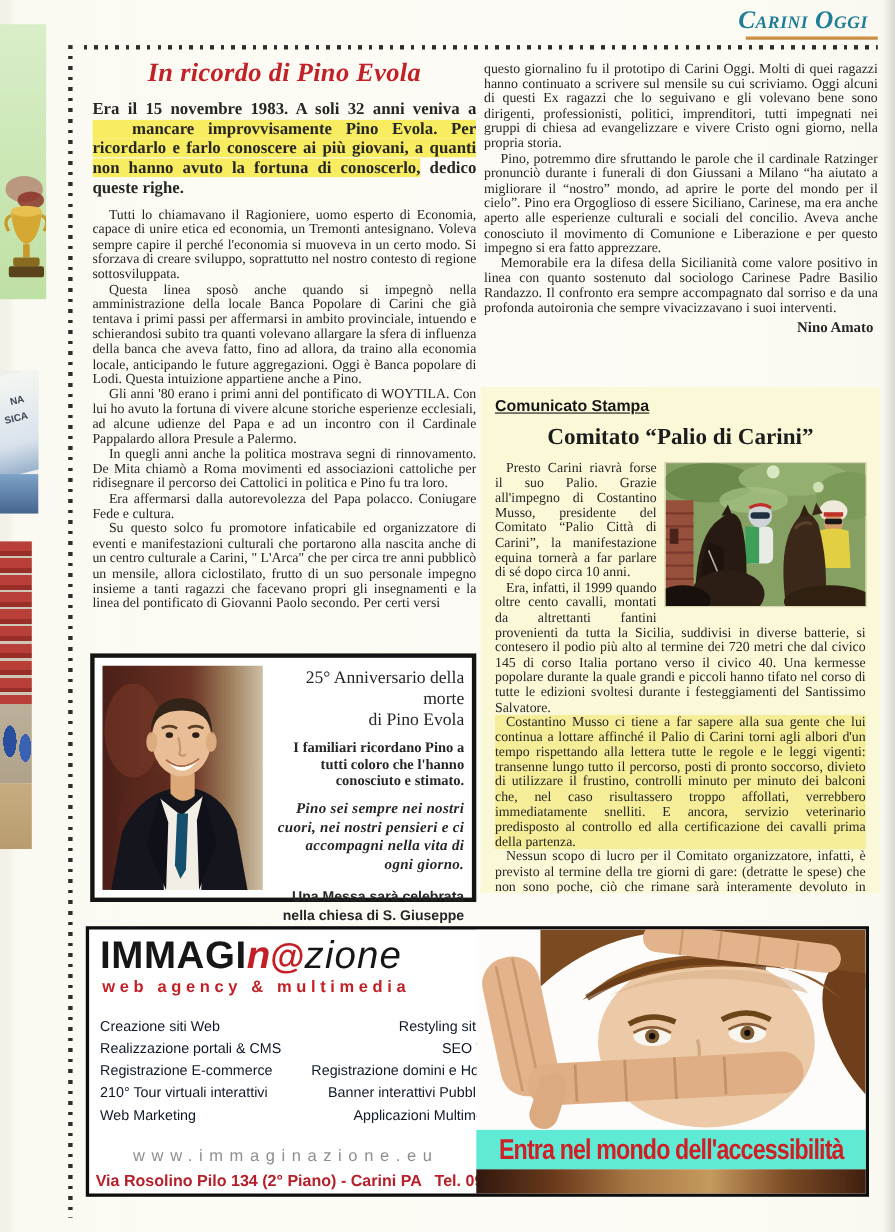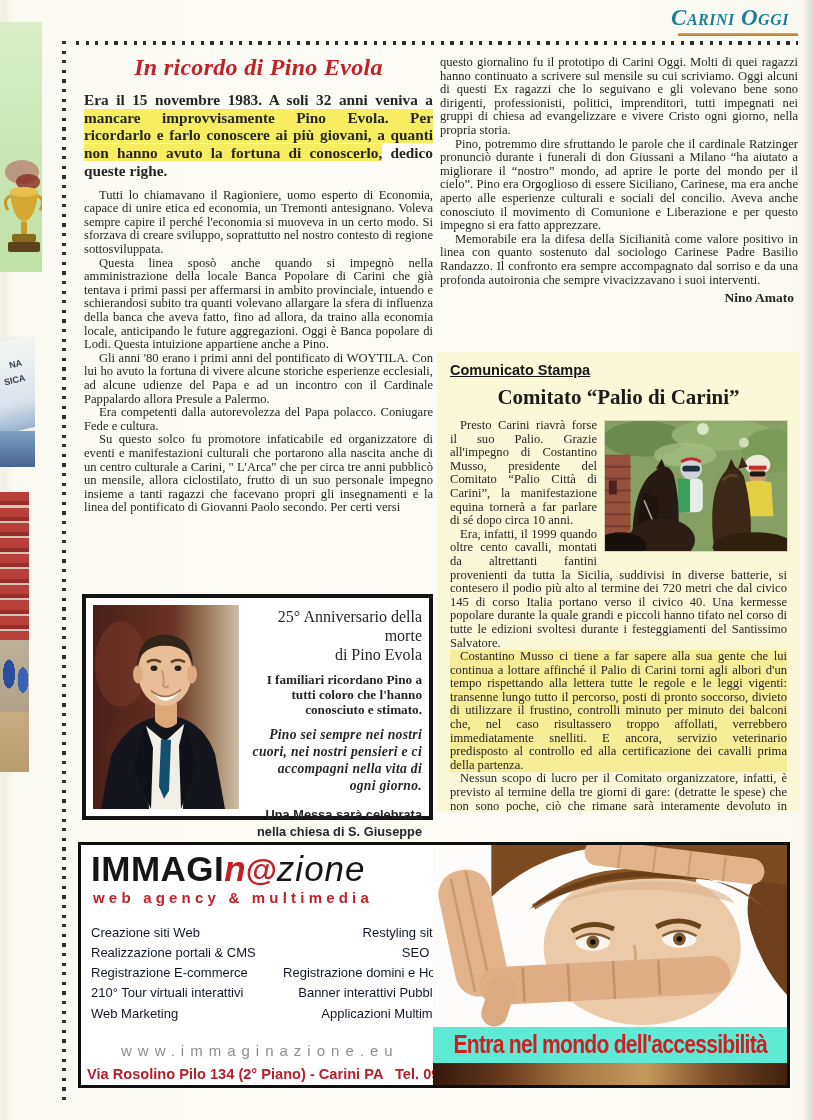--- a/index.html
+++ b/index.html
@@ -43,21 +43,21 @@
                  linear-gradient(#bcb09a,#b0a28a); }
   .s3floor { height:60px; background:linear-gradient(180deg,#c6ad80,#b89c6e); }
 
   
   .col-left  { position:absolute; left:84px; top:54px; width:349px; height:538px; overflow:hidden; }
   .col-right { position:absolute; left:440px; top:56px; width:358px; height:294px; overflow:hidden; }
 
   .article-title { margin:0 0 10px; font-size:24px; font-style:italic; font-weight:bold;
                    color:#c22127; letter-spacing:0.3px;text-align:center; }
   .intro { font-size:15.3px; font-weight:bold; line-height:1.16; text-align:justify; margin:0 0 9px; }
-  .hl-y { background:#f8ec60; }
+  .hl-y { background:#f8ec60;padding-left:36px; }
   .body-text p { margin:0; font-size:12.6px; line-height:1.08; text-align:justify; text-indent:15px; }
   .no-indent { text-indent:0 !important; }
   .sig { font-weight:bold; text-align:right; font-size:13.5px; margin-top:3px; padding-right:4px; }
 
   
   .memorial { position:absolute; left:82px; top:594px; width:351px; height:226px;
               border:4px solid #141414; background:#fff; box-sizing:border-box;
               display:flex; padding:7px; gap:9px; }
   .memorial-photo { flex:0 0 146px; width:146px; }
   .memorial-photo svg { width:100%; height:100%; display:block; }
@@ -140,21 +140,22 @@
   <div class="dot-h"></div>
   <div class="dot-v"></div>
 
   <div class="col-left">
     <h1 class="article-title">In ricordo di Pino Evola</h1>
     <p class="intro"><span>Era il 15 novembre 1983. A soli 32 anni veniva a </span><span class="hl-y">mancare improvvisamente Pino Evola. Per ricordarlo e farlo conoscere ai più giovani, a quanti non hanno avuto la fortuna di conoscerlo,</span><span> dedico queste righe.</span></p>
     <div class="body-text">
       <p>Tutti lo chiamavano il Ragioniere, uomo esperto di Economia, capace di unire etica ed economia, un Tremonti antesignano. Voleva sempre capire il perché l'economia si muoveva in un certo modo. Si sforzava di creare sviluppo, soprattutto nel nostro contesto di regione sottosviluppata.</p>
       <p>Questa linea sposò anche quando si impegnò nella amministrazione della locale Banca Popolare di Carini che già tentava i primi passi per affermarsi in ambito provinciale, intuendo e schierandosi subito tra quanti volevano allargare la sfera di influenza della banca che aveva fatto, fino ad allora, da traino alla economia locale, anticipando le future aggregazioni. Oggi è Banca popolare di Lodi. Questa intuizione appartiene anche a Pino.</p>
       <p>Gli anni '80 erano i primi anni del pontificato di WOYTILA. Con lui ho avuto la fortuna di vivere alcune storiche esperienze ecclesiali, ad alcune udienze del Papa e ad un incontro con il Cardinale Pappalardo allora Presule a Palermo.</p>
-      <p>Era competenti dalla autorevolezza del Papa polacco. Coniugare Fede e cultura.</p>
+      <p>In quegli anni anche la politica mostrava segni di rinnovamento. De Mita chiamò a Roma movimenti ed associazioni cattoliche per ridisegnare il percorso dei Cattolici in politica e Pino fu tra loro.</p>
+      <p>Era affermarsi dalla autorevolezza del Papa polacco. Coniugare Fede e cultura.</p>
       <p>Su questo solco fu promotore infaticabile ed organizzatore di eventi e manifestazioni culturali che portarono alla nascita anche di un centro culturale a Carini, " L'Arca" che per circa tre anni pubblicò un mensile, allora ciclostilato, frutto di un suo personale impegno insieme a tanti ragazzi che facevano propri gli insegnamenti e la linea del pontificato di Giovanni Paolo secondo. Per certi versi</p>
     </div>
   </div>
 
   <div class="col-right">
     <div class="body-text">
       <p class="no-indent">questo giornalino fu il prototipo di Carini Oggi. Molti di quei ragazzi hanno continuato a scrivere sul mensile su cui scriviamo. Oggi alcuni di questi Ex ragazzi che lo seguivano e gli volevano bene sono dirigenti, professionisti, politici, imprenditori, tutti impegnati nei gruppi di chiesa ad evangelizzare e vivere Cristo ogni giorno, nella propria storia.</p>
       <p>Pino, potremmo dire sfruttando le parole che il cardinale Ratzinger pronunciò durante i funerali di don Giussani a Milano “ha aiutato a migliorare il “nostro” mondo, ad aprire le porte del mondo per il cielo”. Pino era Orgoglioso di essere Siciliano, Carinese, ma era anche aperto alle esperienze culturali e sociali del concilio. Aveva anche conosciuto il movimento di Comunione e Liberazione e per questo impegno si era fatto apprezzare.</p>
       <p>Memorabile era la difesa della Sicilianità come valore positivo in linea con quanto sostenuto dal sociologo Carinese Padre Basilio Randazzo. Il confronto era sempre accompagnato dal sorriso e da una profonda autoironia che sempre vivacizzavano i suoi interventi.</p>
     </div>

